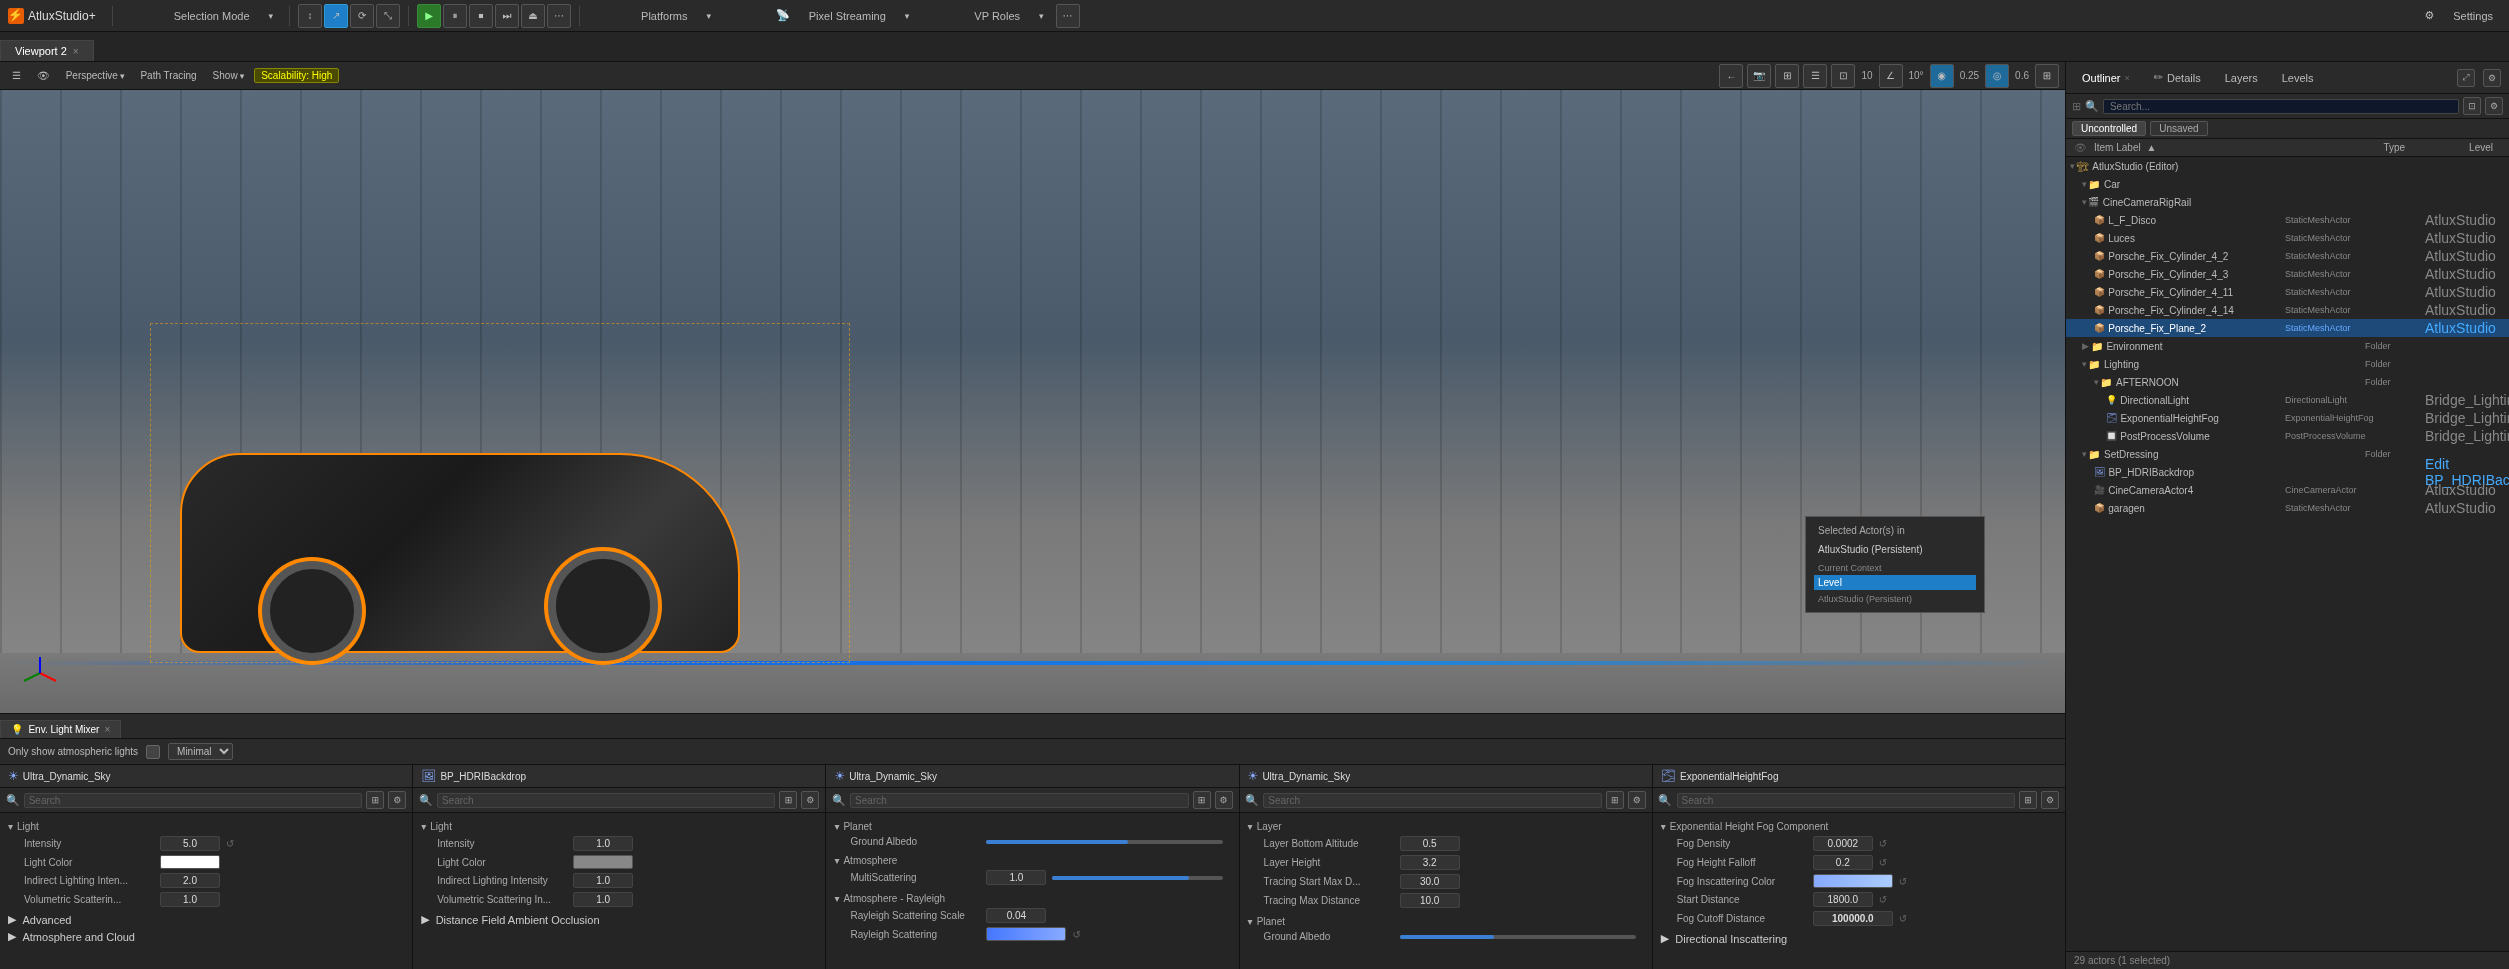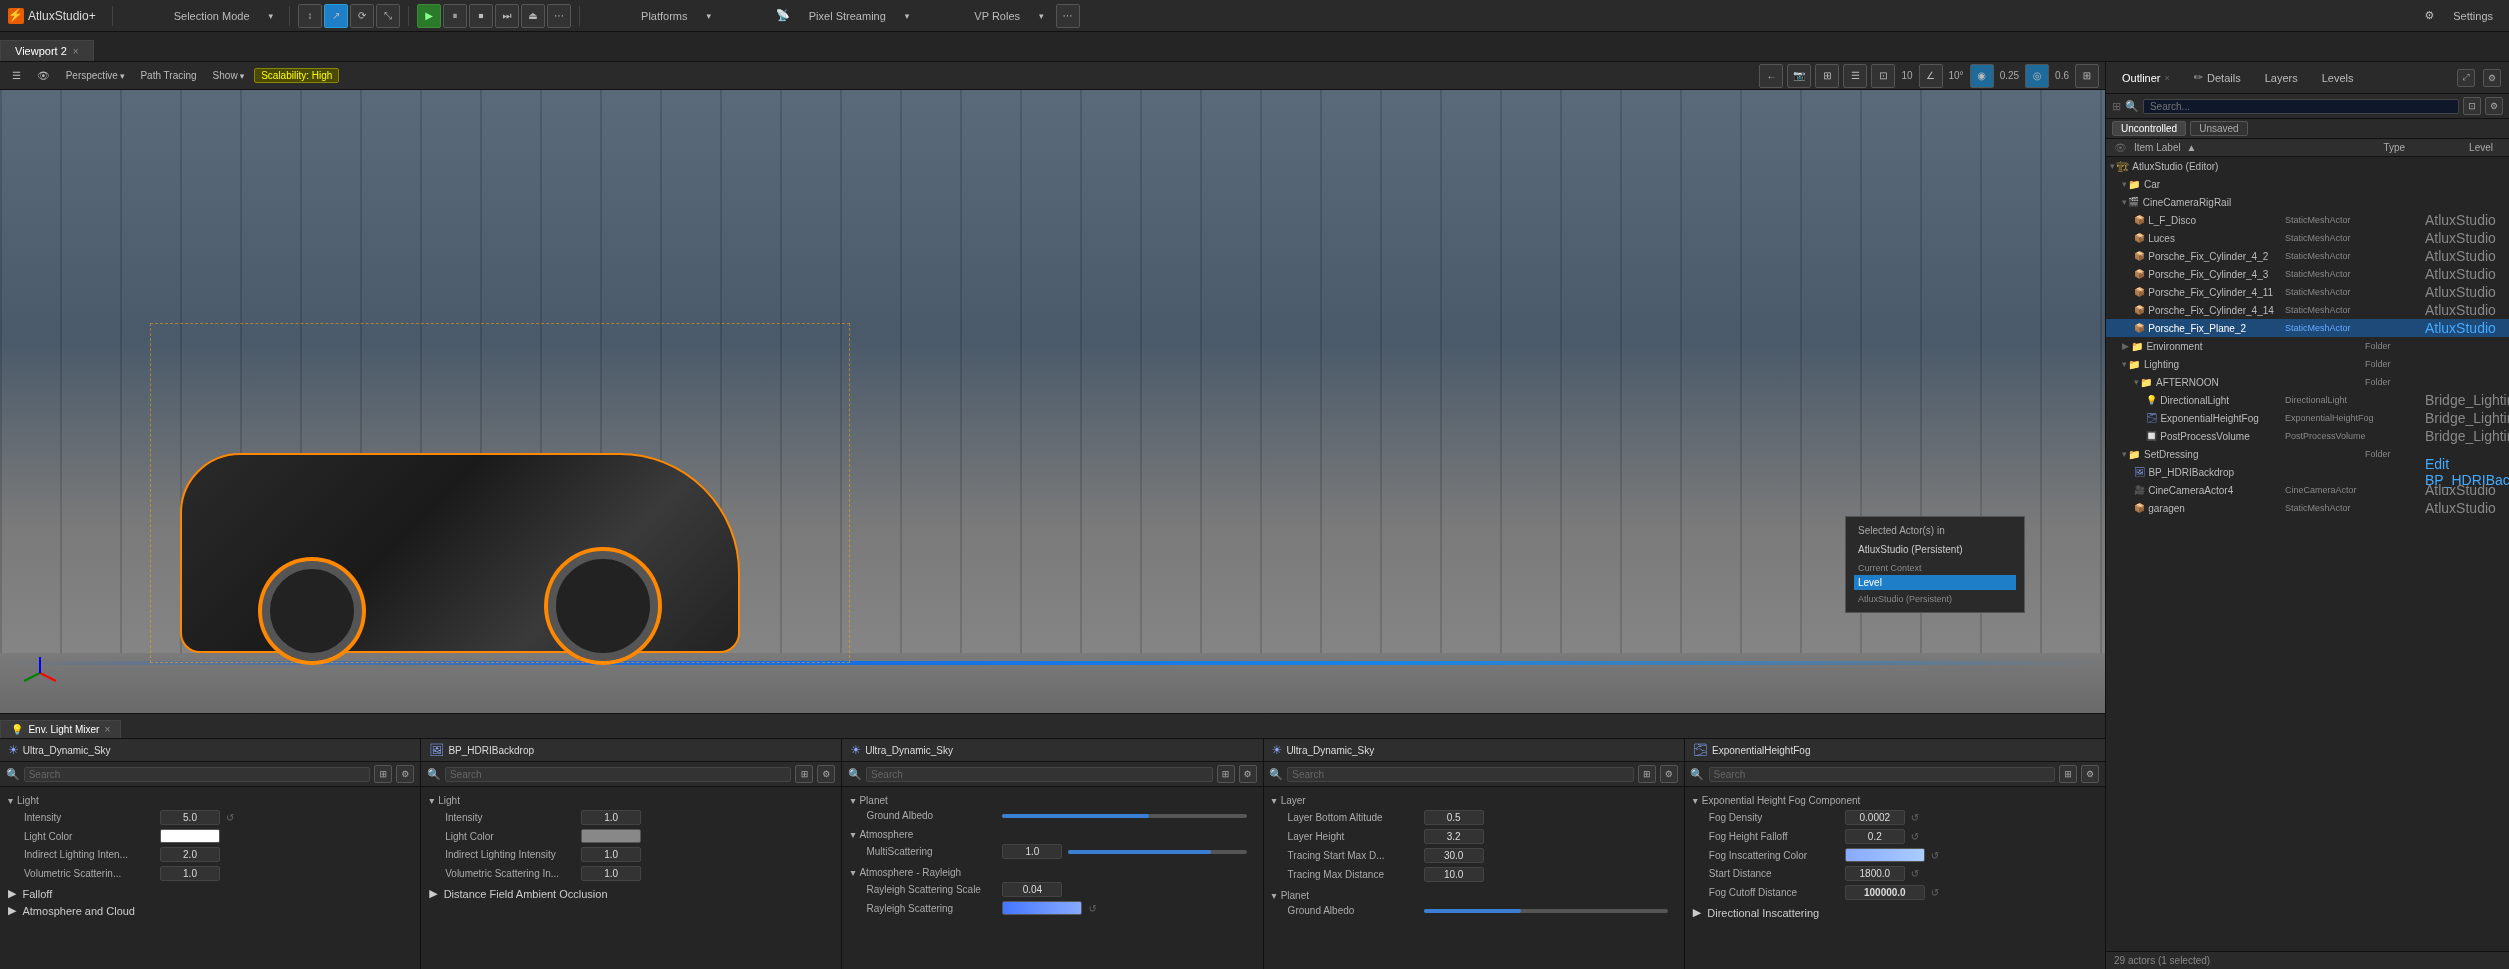--- a/index.html
+++ b/index.html
@@ -316,21 +316,21 @@
     }
     .prop-slider .fill {
       height: 100%;
       background: #3a7fd4;
       border-radius: 2px;
     }
     .prop-reset { color: #666; cursor: pointer; font-size: 10px; }
 
     
     .right-panel {
-      width: 404px;
+      width: 444px;
       background: #252525;
       display: flex;
       flex-direction: column;
       border-left: 1px solid #111;
       flex-shrink: 0;
     }
     .right-panel-tabs {
       background: #2a2a2a;
       height: 32px;
       display: flex;
@@ -635,20 +635,27 @@
     <div class="panel-tab-bar">
       <div class="panel-tab active">
         <span>💡</span>
         <span>Env. Light Mixer</span>
         <span class="tab-close">×</span>
       </div>
     </div>
 
     <div class="env-panel">
 
+      <div class="env-panel-header">
+        <span>Only show atmospheric lights</span>
+        <div class="toggle-box"></div>
+        <select class="dropdown-inline">
+          <option>Minimal</option>
+        </select>
+      </div>
 
       <div class="env-columns">
 
         <div class="env-col">
           <div class="env-col-header">
             <span class="col-icon">☀</span>
             <span>Ultra_Dynamic_Sky</span>
           </div>
           <div class="env-search-bar">
             <span style="color:#666">🔍</span>
@@ -675,21 +682,21 @@
                 <span class="prop-label">Indirect Lighting Inten...</span>
                 <input class="prop-value" value="2.0" style="">
               </div>
               <div class="prop-row">
                 <span class="prop-label">Volumetric Scatterin...</span>
                 <input class="prop-value" value="1.0" style="">
               </div>
             </div>
             <div class="prop-row-full">
               <span>▶</span>
-              <span>Falloff</span>
+              <span>Advanced</span>
             </div>
             <div class="prop-row-full">
               <span>▶</span>
               <span>Atmosphere and Cloud</span>
             </div>
           </div>
         </div>
 
         <div class="env-col">
           <div class="env-col-header">

